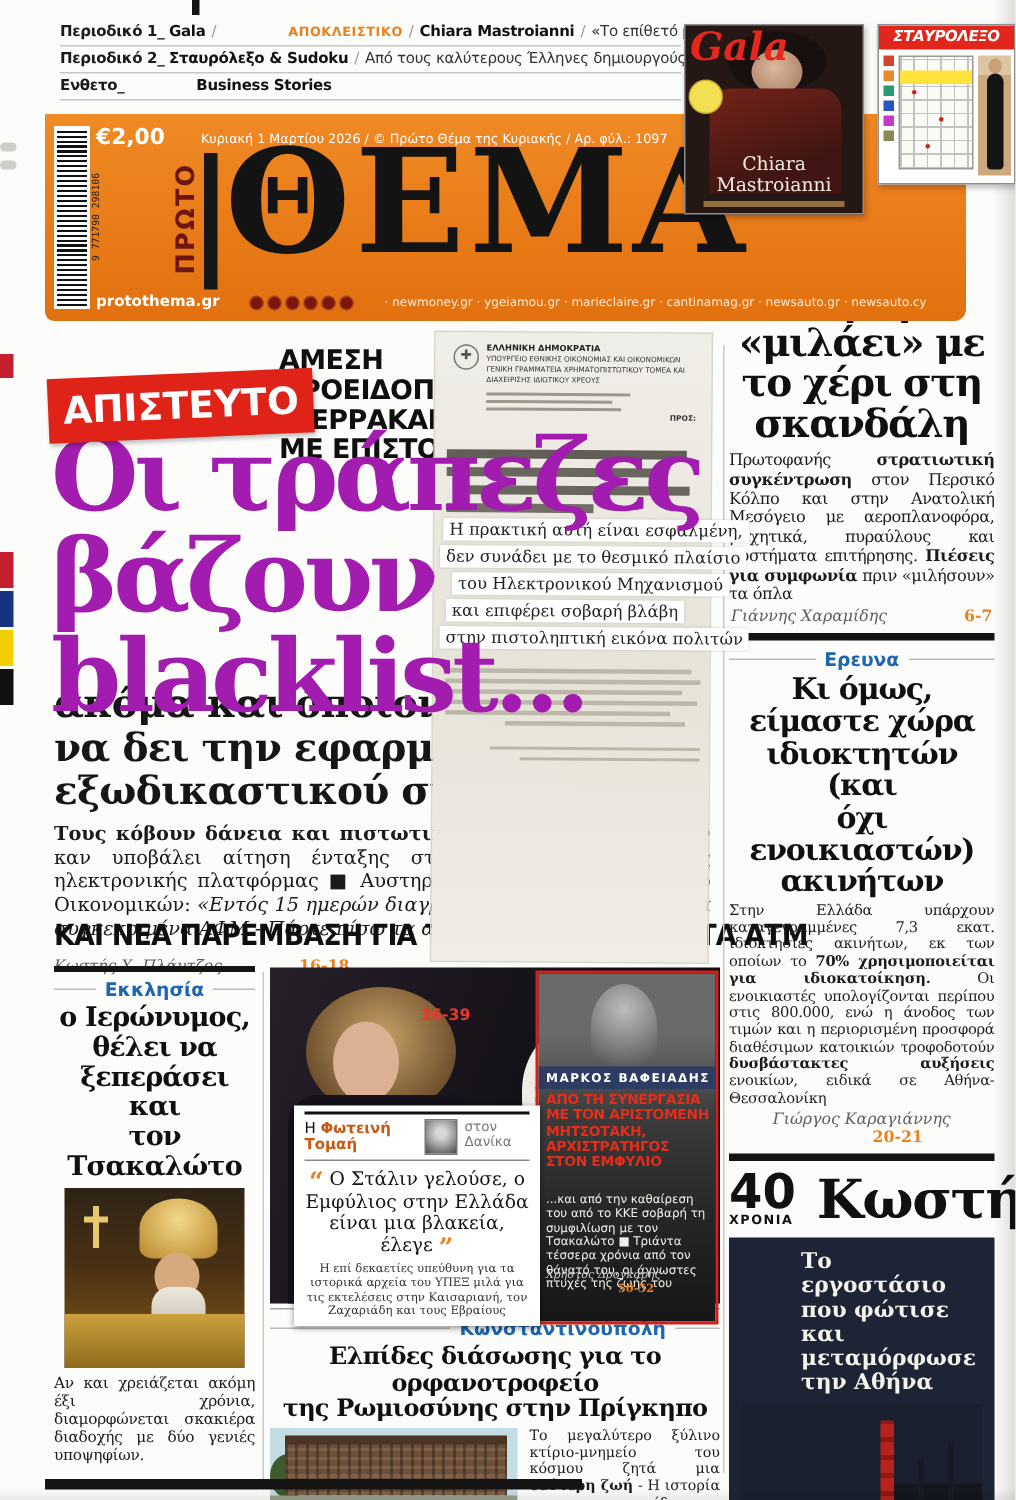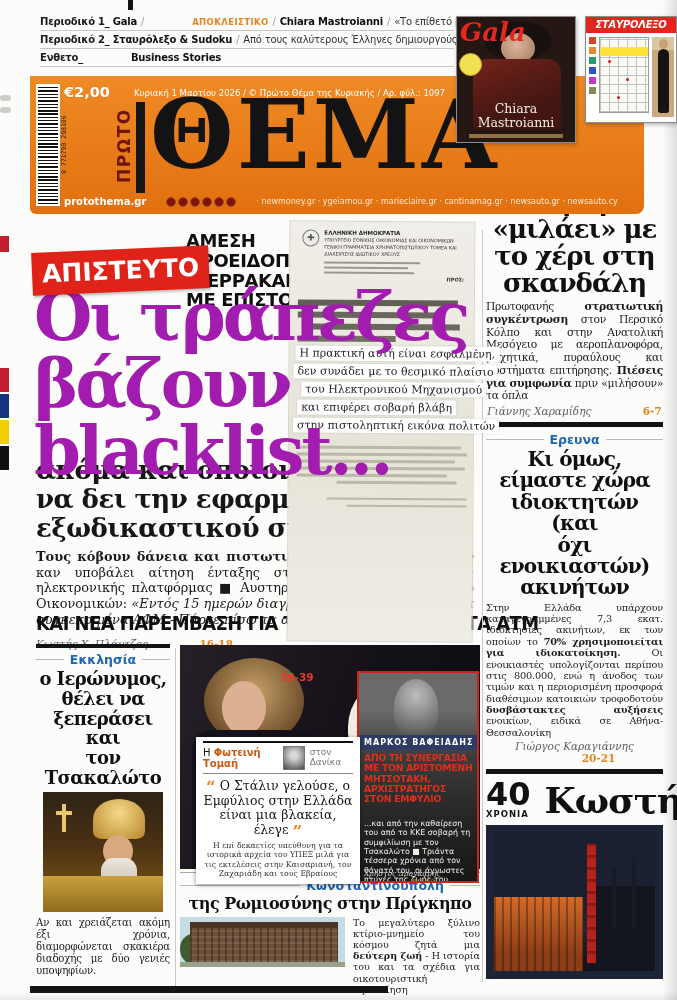--- a/index.html
+++ b/index.html
@@ -147,22 +147,22 @@
   .cp-hair{position:absolute;left:8%;top:6%;width:100px;height:86px;border-radius:50%;background:radial-gradient(circle at 50% 40%,#caa26a,#6b4d2a 75%,transparent 80%);}
   .cp-face{position:absolute;left:14%;top:16%;width:44px;height:54px;border-radius:50%;background:#dcb093;}
   .cp-coat{position:absolute;left:4%;top:38%;width:130px;height:70%;border-radius:20px 20px 0 0;background:#16121c;}
   .cp-keff{position:absolute;left:56%;top:16%;width:86px;height:96px;border-radius:48% 52% 40% 46%;background:
      radial-gradient(circle at 40% 40%,#efece4 0 55%,#cfccc2 75%,#9a978c);}
   .cp-keff::after{content:"";position:absolute;inset:8px;border-radius:50%;background:repeating-linear-gradient(45deg,rgba(0,0,0,.14) 0 2px,transparent 2px 5px);}
   .cp-aface{position:absolute;left:61%;top:30%;width:40px;height:48px;border-radius:50%;background:#b98a66;}
   .cp-pages{position:absolute;left:100px;top:26px;color:#e8392a;font-weight:bold;font-size:10.5px;}
 
   
-  .vaf{left:357px;top:647px;width:122px;height:212px;border:2px solid #d02018;box-sizing:border-box;background:
-     linear-gradient(180deg,#6a6a6a 0 18%,#3c3c3c 40%,#262626 70%,#161616);z-index:2;overflow:hidden;margin-top:24px;}
+  .vaf{left:357px;top:647px;width:122px;height:236px;border:2px solid #d02018;box-sizing:border-box;background:
+     linear-gradient(180deg,#6a6a6a 0 18%,#3c3c3c 40%,#262626 70%,#161616);z-index:2;overflow:hidden;}
   .vaf-fig{position:absolute;left:30%;top:3%;width:44px;height:56px;border-radius:50% 50% 30% 30%;background:radial-gradient(circle at 50% 30%,#bdbdbd,#6f6f6f 70%,#4a4a4a);}
   .vaf-label{position:absolute;left:0;top:62px;width:100%;background:#2e3c63;color:#fff;font-weight:bold;font-size:8px;letter-spacing:1px;text-align:left;padding:3px 5px;box-sizing:border-box;white-space:nowrap;}
   .vaf-red{position:absolute;left:5px;top:80px;width:110px;color:#e42d1b;font-weight:bold;font-size:9.2px;line-height:1.12;letter-spacing:-.2px;}
   .vaf-white{position:absolute;left:5px;top:146px;width:110px;color:#f2efe8;font-size:7.9px;line-height:1.18;}
   .vaf-byline{position:absolute;left:5px;top:196px;font-size:7.5px;color:#cfcfcf;font-family:"DejaVu Serif",serif;font-style:italic;}
 
   
   .card{left:196px;top:737px;width:164px;background:#fff;z-index:3;box-shadow:0 1px 4px rgba(0,0,0,.45);padding:0 7px 6px 7px;box-sizing:border-box;}
   .card-toprule{height:2px;background:#111;margin:4px 0 3px 0;}
   .card-head{display:flex;align-items:center;gap:5px;border-bottom:1px solid #888;padding-bottom:3px;}
@@ -387,20 +387,21 @@
     <div class="sb-bar"></div>
     <div class="gazi-header">
       <div>
         <div class="gazi-num">40</div>
         <div class="gazi-numlabel">ΧΡΟΝΙΑ</div>
       </div>
       <div class="gazi-vr"></div>
       <div class="gazi-title serif">Κωστής</div>
     </div>
     <div class="gazi-panel">
+      <div class="gazi-panel-title">Το εργοστάσιο που φώτισε και μεταμόρφωσε την Αθήνα</div>
       <div class="gazi-photo">
         <div class="gz-bldg-lit"></div>
         <div class="gz-sil"></div>
         <div class="gz-stack" style="right:12%;height:52%;"></div>
         <div class="gz-stack" style="right:24%;height:44%;"></div>
         <div class="gz-chimney"></div>
 
       </div>
     </div>
 
@@ -459,20 +460,21 @@
     <div class="card-quote"><span class="qmark">“</span> <span>Ο Στάλιν γελούσε, ο Εμφύλιος στην Ελλάδα είναι μια βλακεία, έλεγε</span> <span class="qmark">”</span></div>
     <div class="card-note">Η επί δεκαετίες υπεύθυνη για τα ιστορικά αρχεία του ΥΠΕΞ μιλά για τις εκτελέσεις στην Καισαριανή, τον Ζαχαριάδη και τους Εβραίους</div>
   </div>
 
   <div class="abs hline-mid"></div>
   <div class="abs bottomsec">
     <div class="sec-label orph-label">
         <span>Κωνσταντινούπολη</span>
       </div>
     <div class="sb-headline orph-headline">
+      <div>Ελπίδες διάσωσης για το ορφανοτροφείο</div>
       <div>της Ρωμιοσύνης στην Πρίγκηπο</div>
     </div>
     <div class="orph-row">
       <div class="orph-photo">
         <div class="or-tree"></div>
         <div class="or-bldg"></div>
         <div class="or-roof"></div>
         <div class="or-ground"></div>
       </div>
       <div>

